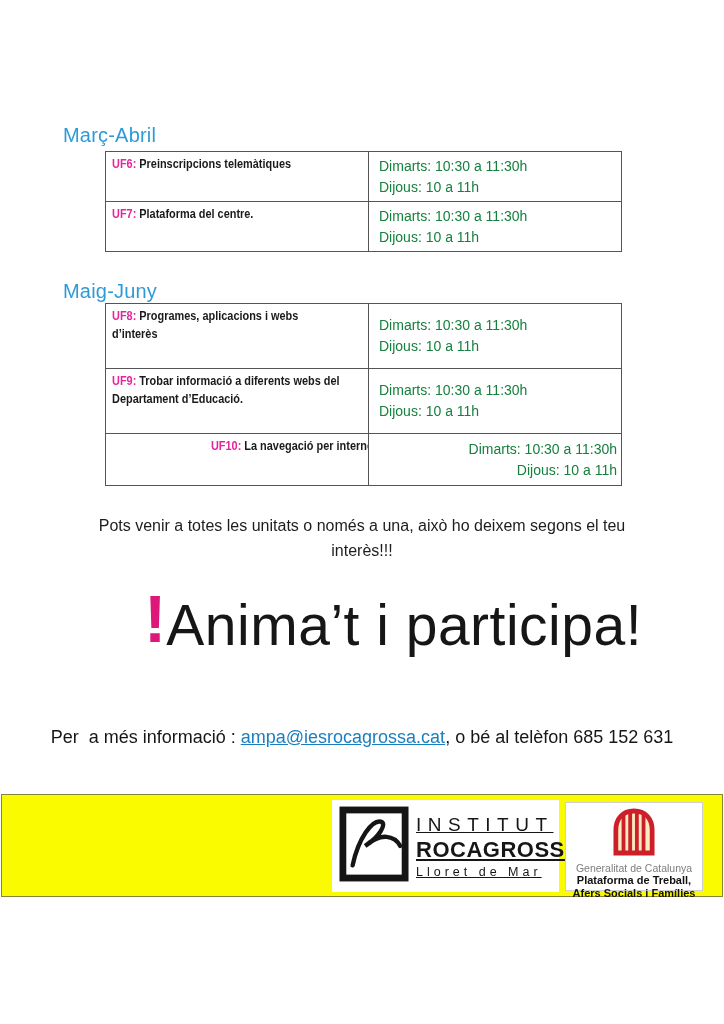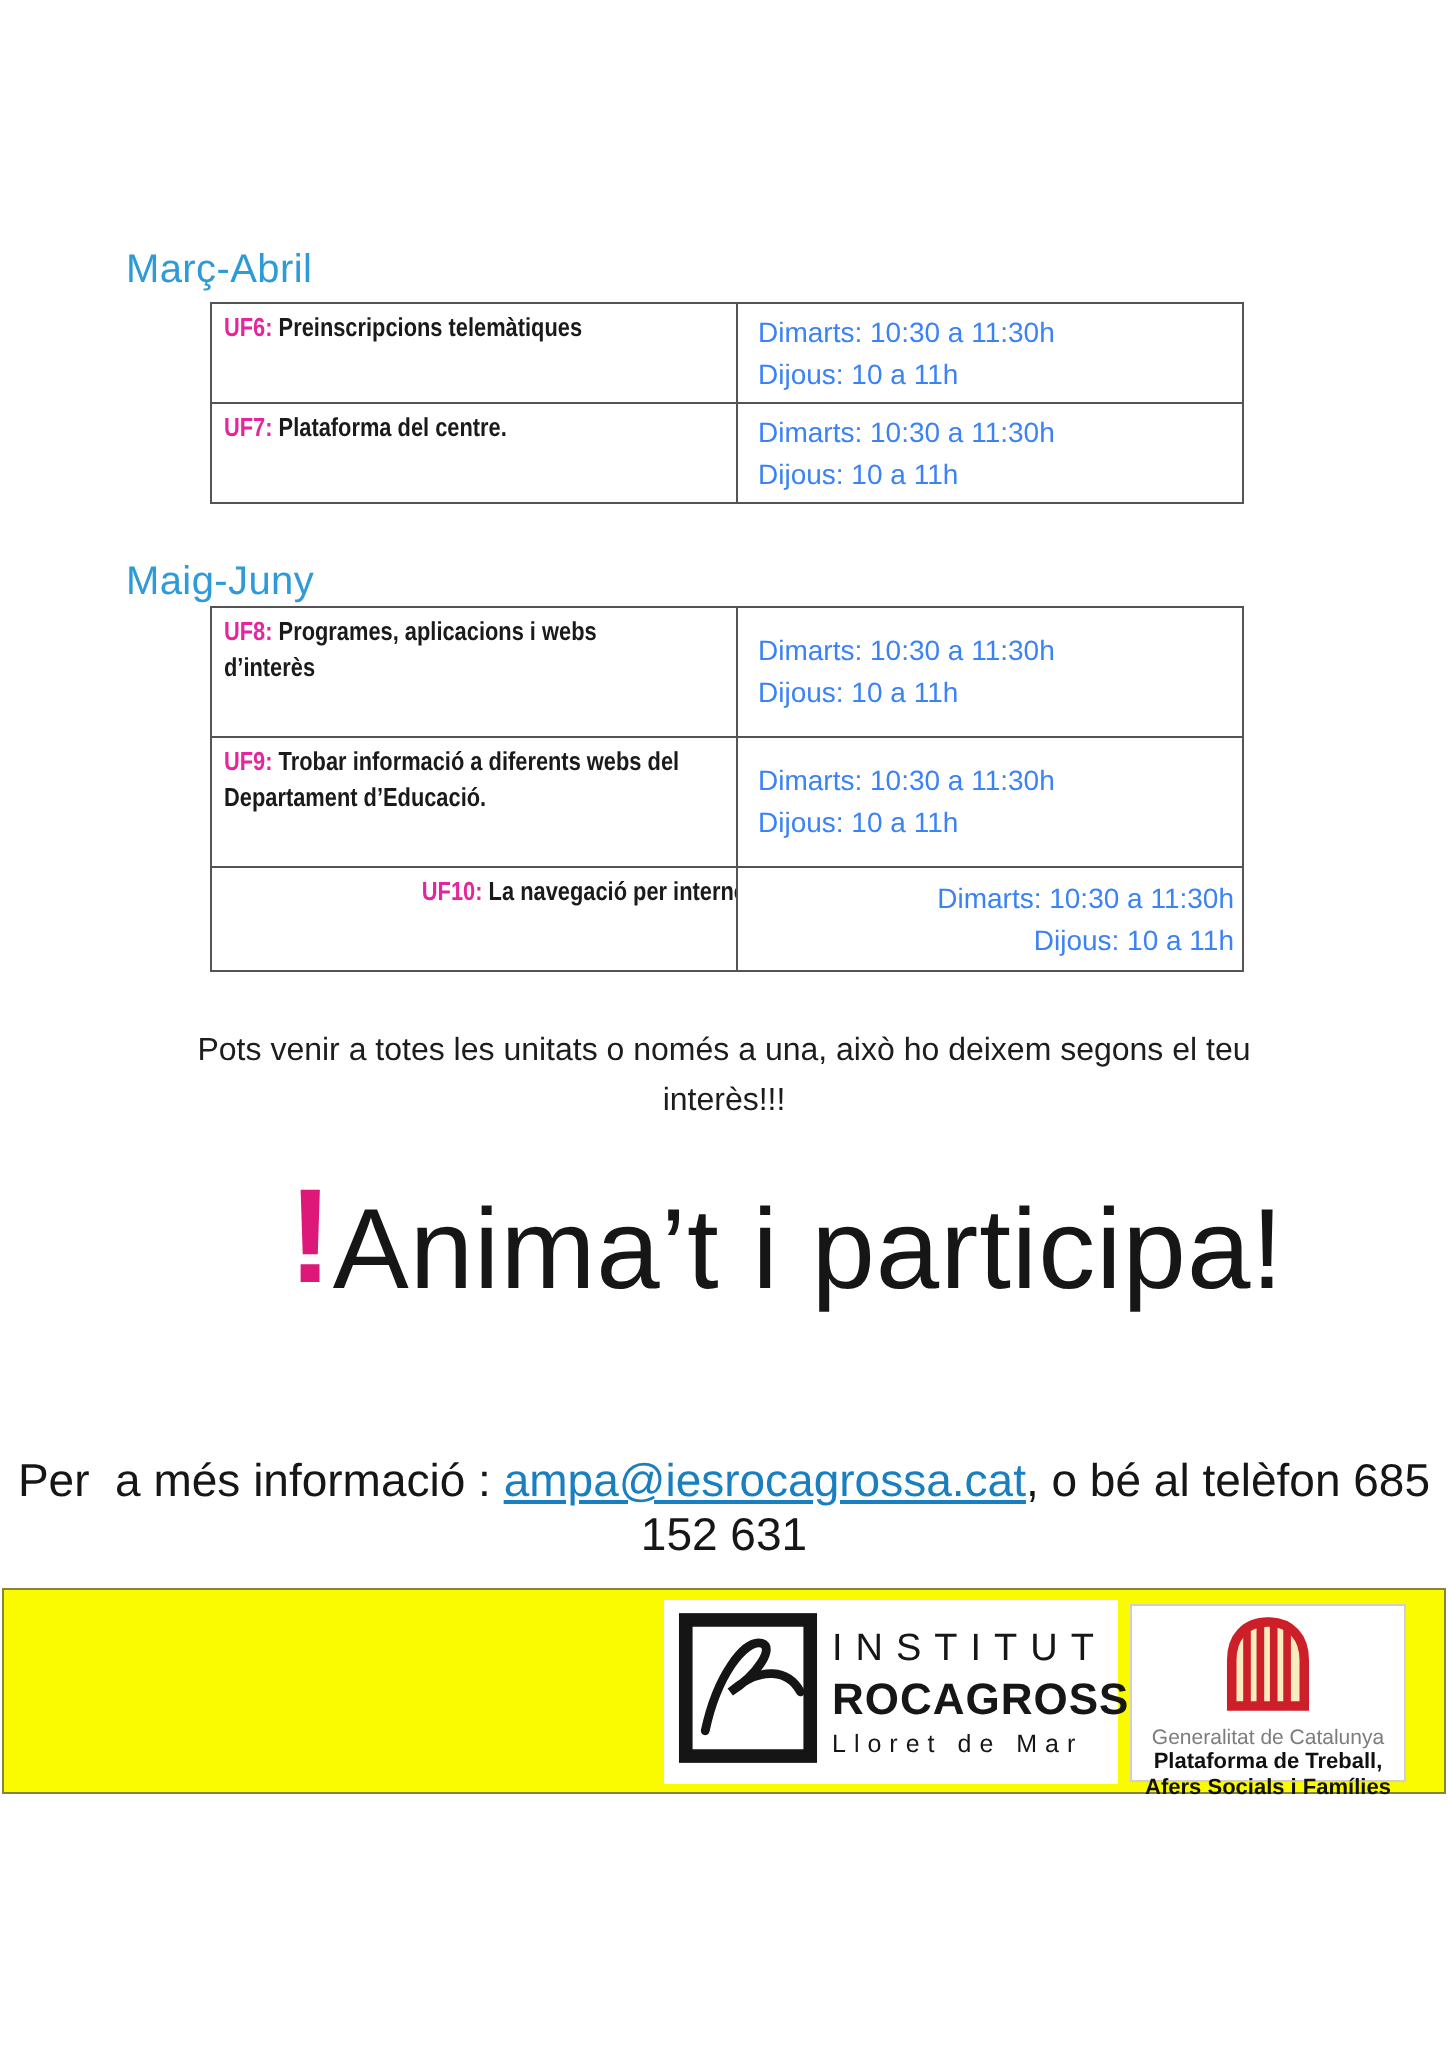--- a/index.html
+++ b/index.html
@@ -51,21 +51,21 @@
   .unit-lines{
     font-size:13px;font-weight:bold;color:#1a1a1a;
     line-height:1.4;
     transform:scaleX(0.84);
     transform-origin:0 0;
     width:125%;
   }
   .unit-line{white-space:nowrap;}
   .uf-code{color:#e6249c;font-weight:bold;}
   .time-line{
-    font-size:14px;color:#3b82f6;line-height:1.5;
+    font-size:14px;color:#15803d;line-height:1.5;
     white-space:nowrap;
   }
   tr.row-50{height:50px;}
   tr.row-65{height:65px;}
   tr.row-52{height:52px;text-align:right;}
 
   
   .note{
     position:absolute;top:514px;left:0;width:724px;
     text-align:center;
@@ -84,42 +84,42 @@
   .big-exclaim{
     color:#dd1878;font-weight:bold;font-size:67px;
     position:relative;top:-3px;
     letter-spacing:0;
   }
 
   
   .contact{
     position:absolute;top:727px;left:0;width:724px;
     text-align:center;
-    font-size:23px;color:#161616;
+    font-size:18px;color:#161616;
   }
   .contact .pre{white-space:pre-wrap;}
   .email-link{
     color:#1a7fc1;text-decoration:underline;cursor:pointer;
   }
 
   
   .footer-banner{
     position:absolute;top:794px;left:1px;
     width:720px;height:101px;
     background:#fbfb00;
     border:1px solid #85853a;
   }
   .institut-box{
     position:absolute;left:330px;top:5px;
     width:227px;height:92px;
     background:#ffffff;
     display:flex;align-items:center;
     padding-left:7px;box-sizing:border-box;
   }
-  .institut-text{margin-left:7px;color:#161616;}
+  .institut-text{margin-left:7px;color:#161616;text-decoration:underline;}
   .institut-line1{
     font-size:19px;font-weight:400;letter-spacing:6.5px;
     white-space:nowrap;
   }
   .institut-line2{
     font-size:22px;font-weight:bold;letter-spacing:0.5px;
     white-space:nowrap;margin-top:1px;
   }
   .institut-line3{
     font-size:12.5px;font-weight:400;letter-spacing:4px;

